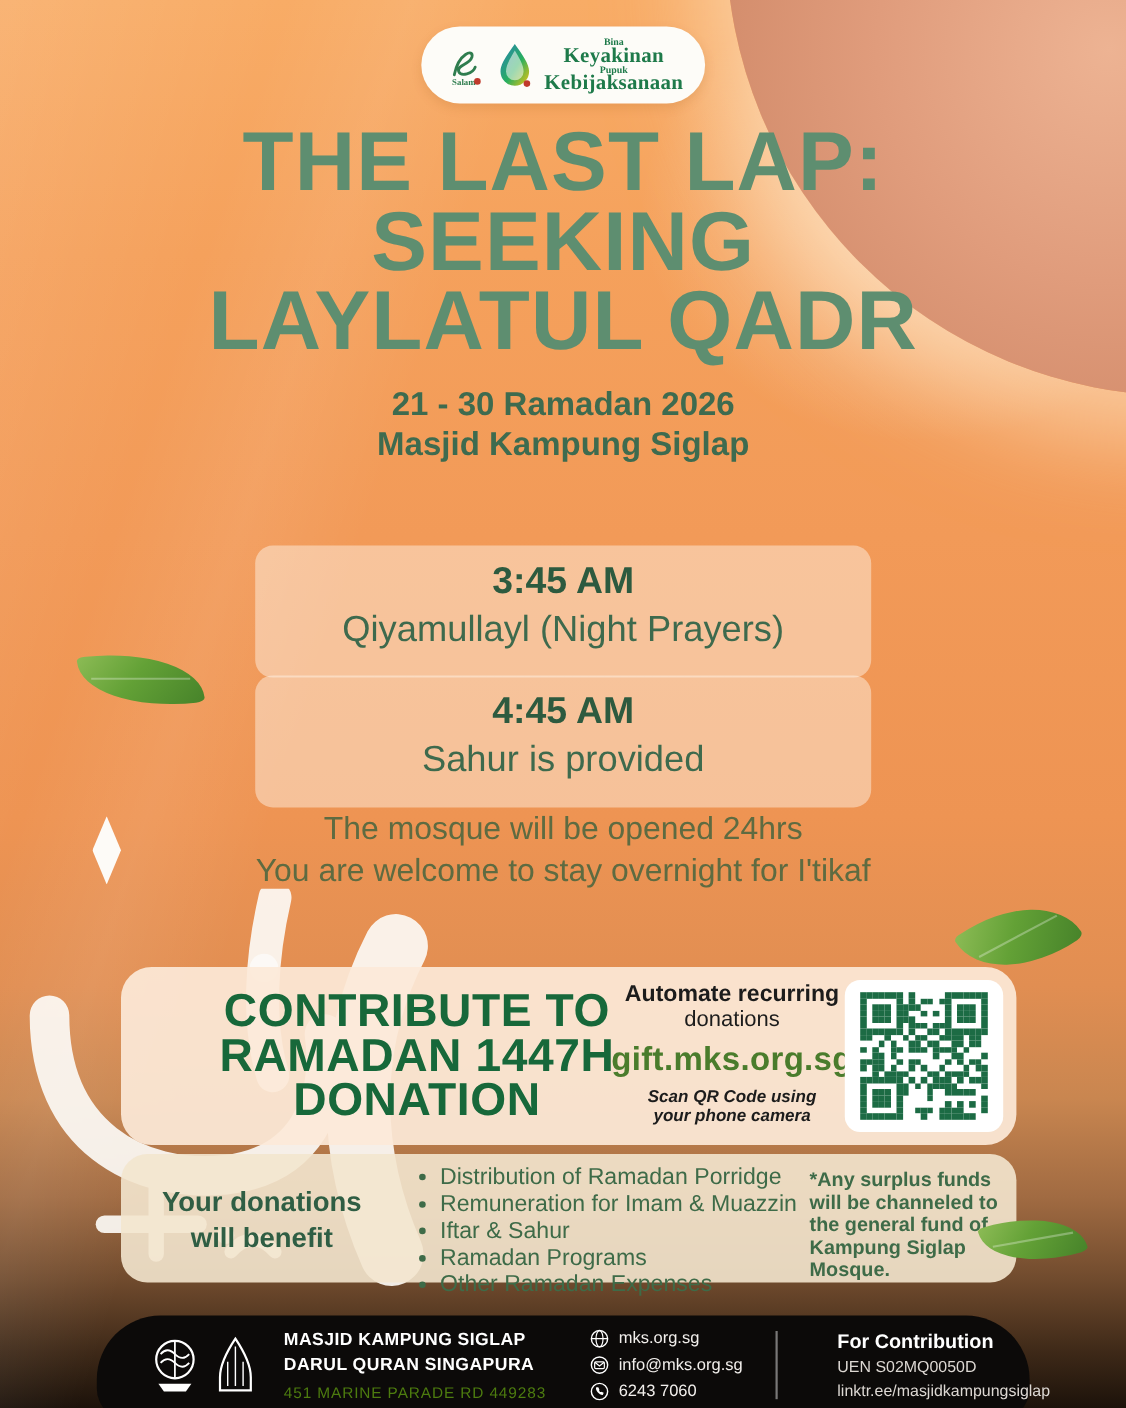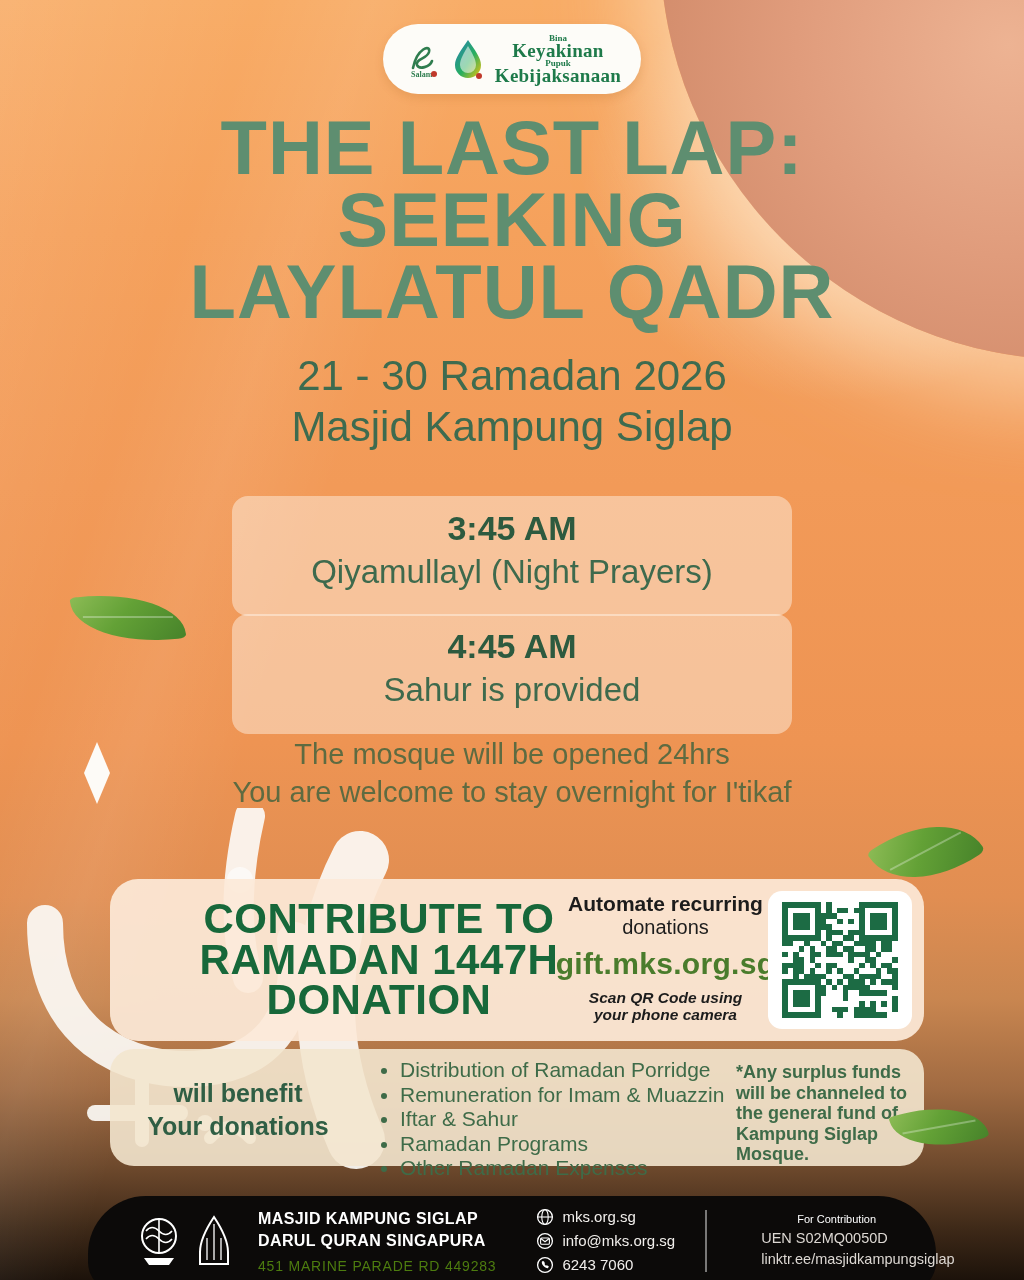--- a/index.html
+++ b/index.html
@@ -25,21 +25,21 @@
     border-radius:38px; display:flex; align-items:center; justify-content:center; gap:10px;
     box-shadow:0 4px 10px rgba(150,80,20,0.15);}
   .badge svg{flex:none;}
   .badge-text{font-family:"Liberation Serif", serif; color:#1e7a4a; text-align:center; line-height:1;}
   .b-small{font-size:9px; font-weight:700; line-height:8px;}
   .b-big{font-size:19px; font-weight:700; line-height:17px; letter-spacing:0.3px;}
   
   .title{position:absolute; left:0; top:112px; width:100%; text-align:center;
     color:#5e8e70; font-weight:800; font-size:76px; line-height:0.95; letter-spacing:1px;}
   .subtitle{position:absolute; left:0; top:350px; width:100%; text-align:center;
-    color:#3e6b4f; font-weight:400; font-size:42px; line-height:1.22;}
+    color:#3e6b4f; font-weight:700; font-size:30px; line-height:1.22;}
   
   .card{position:absolute; left:232px; width:560px; height:120px; border-radius:16px;
     background:rgba(255,248,240,0.45); text-align:center; padding-top:13px;}
   .card .time{font-size:34px; font-weight:800; color:#2d5a3f;}
   .card .act{font-size:33px; font-weight:400; color:#3e6a4d; margin-top:5px;}
   .note{position:absolute; left:0; top:736px; width:100%; text-align:center;
     color:#5e6b41; font-size:29px; line-height:1.3;}
   
   .leaf{position:absolute; background:linear-gradient(135deg,#8cbb55 0%,#63a136 45%,#47832a 100%);
     border-radius:6% 100% 8% 100%;}
@@ -81,21 +81,21 @@
     background:#0c0a09; border-radius:58px 58px 30px 30px; display:flex; align-items:center;
     padding:0 44px 6px 44px; gap:14px; color:#fff;}
   .f-logos{display:flex; align-items:center; gap:8px; flex:none;}
   .f-org{margin-left:10px; flex:none;}
   .f-org .l{font-size:16px; font-weight:700; letter-spacing:0.4px; line-height:1.35;}
   .f-org .addr{font-size:14px; color:#4d7c0f; letter-spacing:0.8px; margin-top:6px;text-align:right;}
   .f-contact{margin-left:26px; flex:none;}
   .f-row{display:flex; align-items:center; gap:8px; font-size:15px; color:#f2efec; line-height:1.62;}
   .f-div{width:2px; height:62px; background:rgba(255,255,255,0.45); margin:0 16px; flex:none;}
   .f-contrib{margin-left:10px;}
-  .f-contrib .cl{font-size:11px; font-weight:400; line-height:1.5;margin-left:36px;}
+  .f-contrib .cl{font-size:18px; font-weight:700; line-height:1.5;}
   .f-contrib .cv{font-size:14.5px; color:#ddd8d3; line-height:1.5;}
   svg{display:block;}
 </style>
 </head>
 <body>
 
 <div class="poster">
   <div class="moon-glow"></div>
   <div class="moon"></div>
   <div class="streak"></div>
@@ -627,22 +627,22 @@
           <div class="qm"></div>
           <div class="qm"></div>
           <div></div>
           <div></div>
         </div>
     </div>
   </div>
 
   <div class="ben-card">
     <div class="ben-label">
+      <div>Your donations</div>
       <div>will benefit</div>
-      <div>Your donations</div>
     </div>
     <ul class="ben-list">
       <li>Distribution of Ramadan Porridge</li>
       <li>Remuneration for Imam &amp; Muazzin</li>
       <li>Iftar &amp; Sahur</li>
       <li>Ramadan Programs</li>
       <li>Other Ramadan Expenses</li>
     </ul>
     <div class="surplus">*Any surplus funds will be channeled to the general fund of Kampung Siglap Mosque.</div>
   </div>

